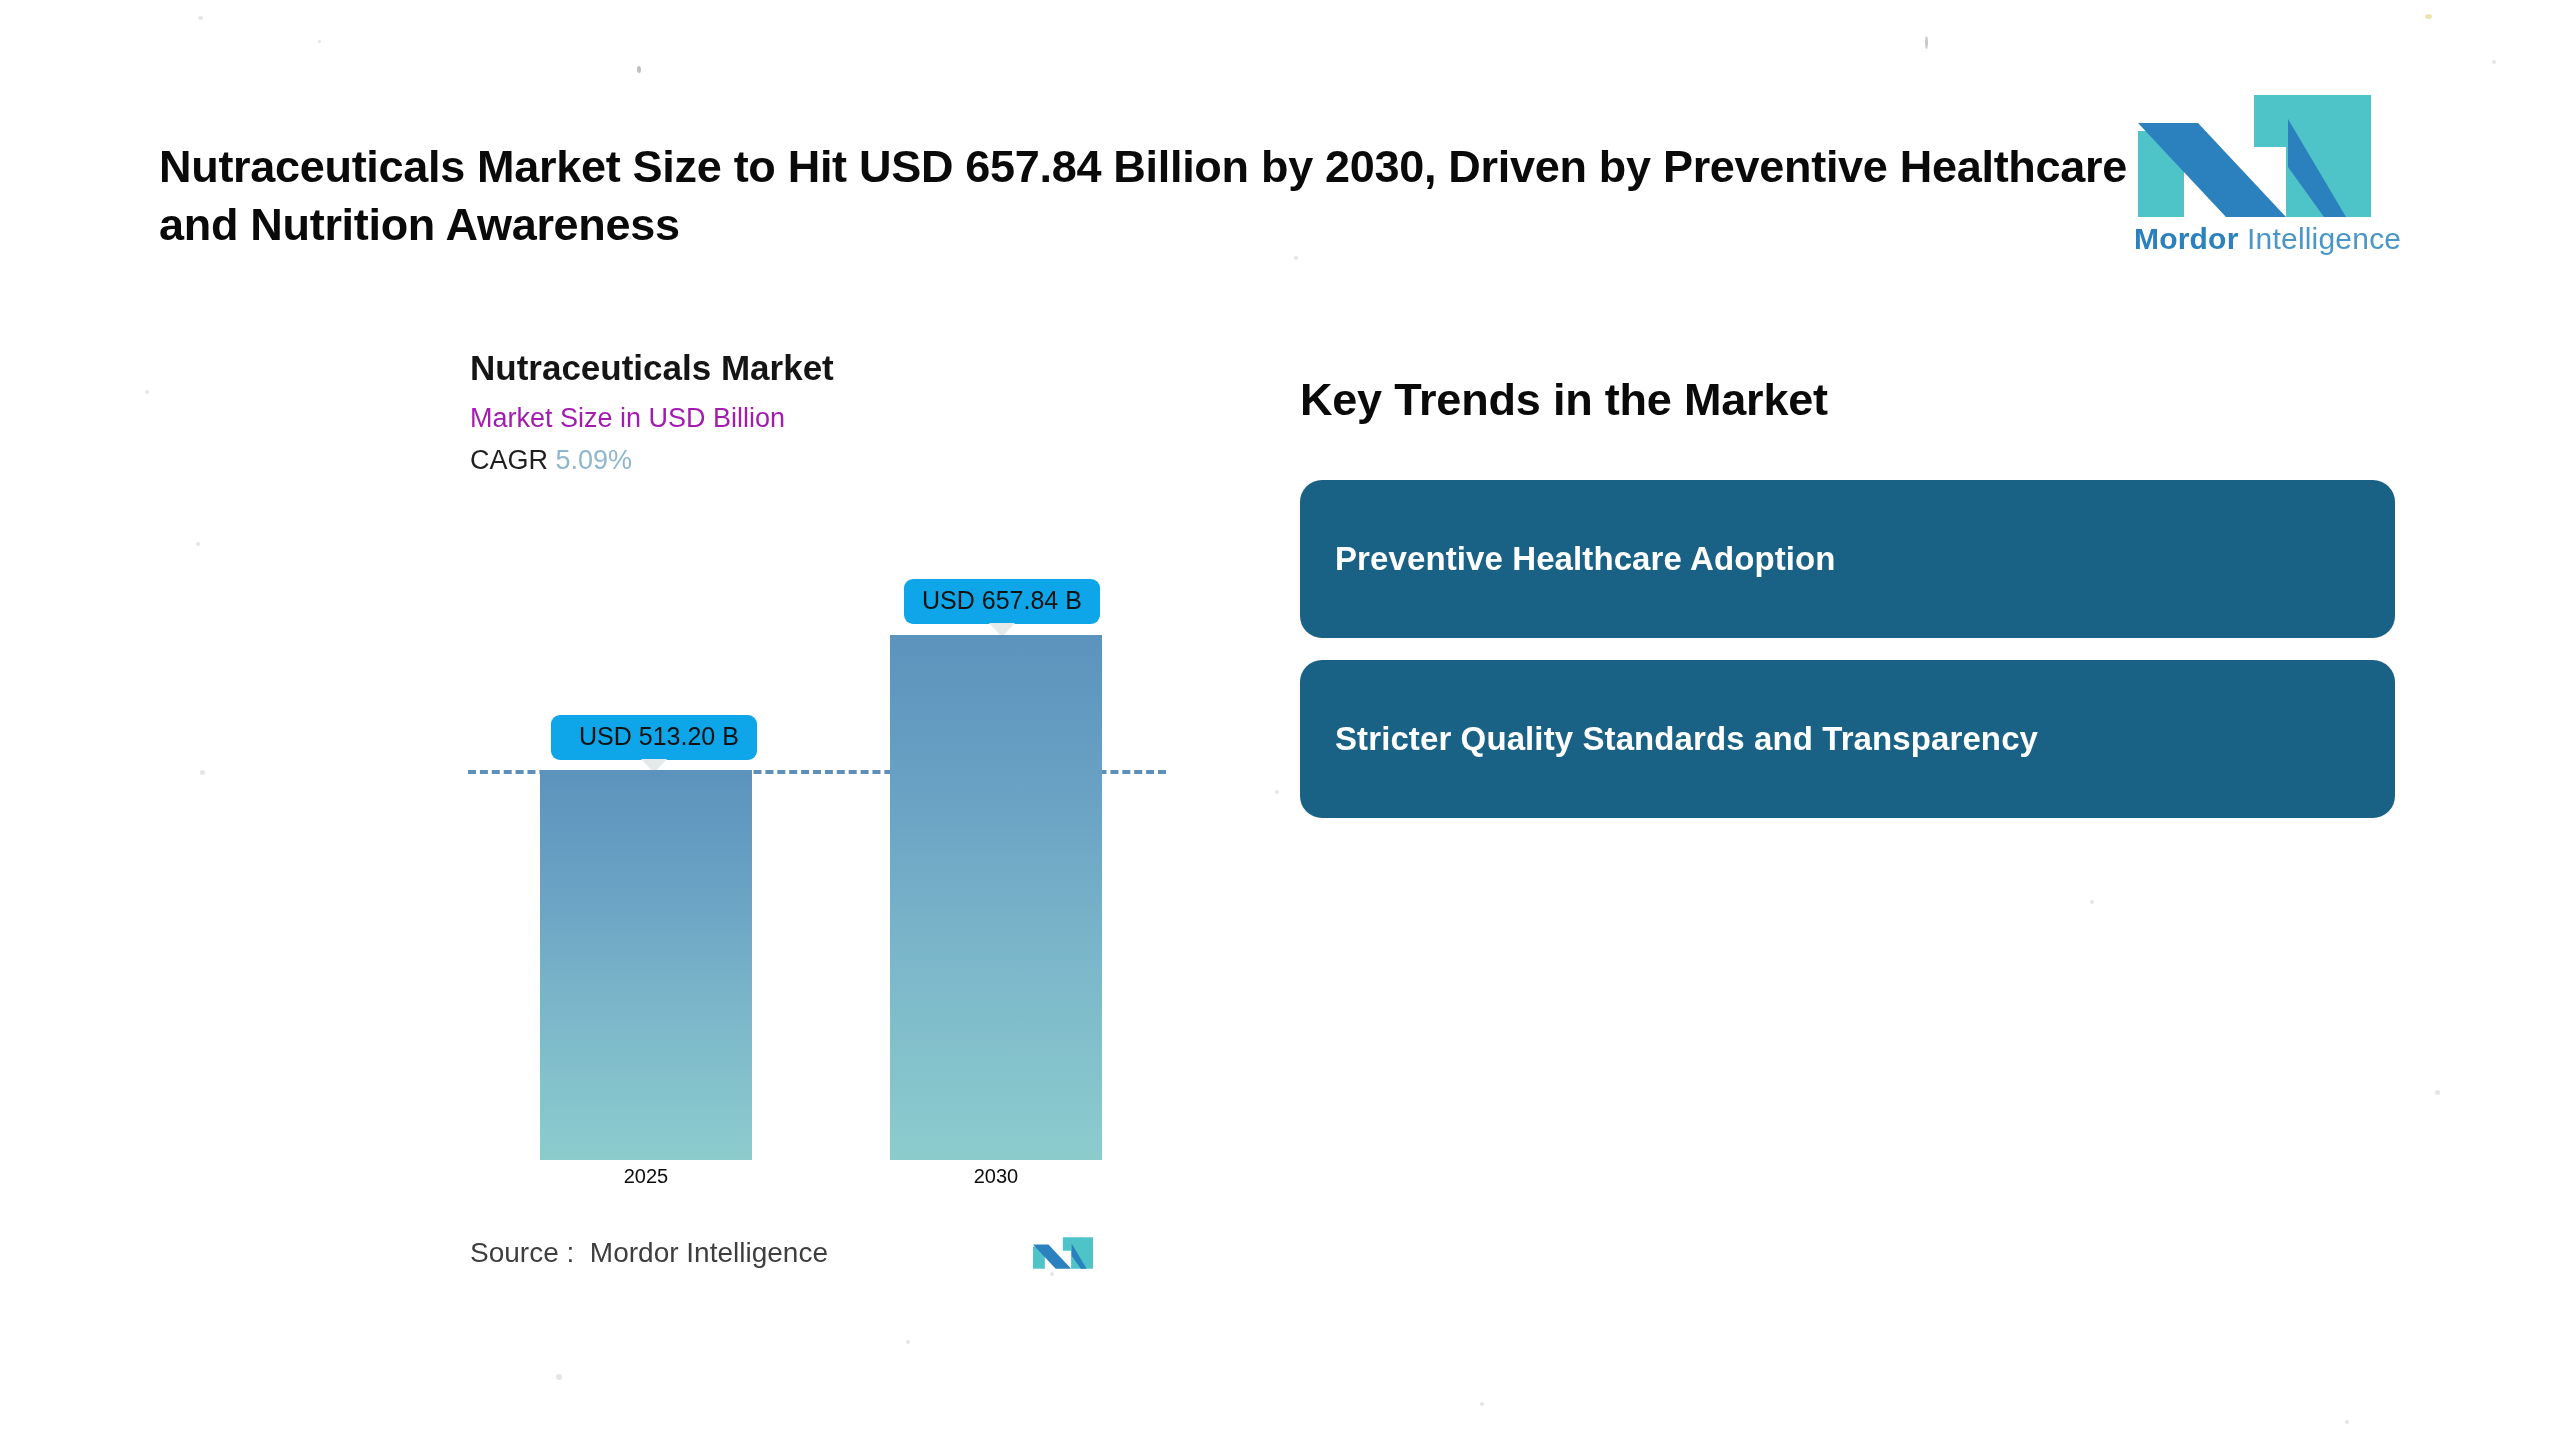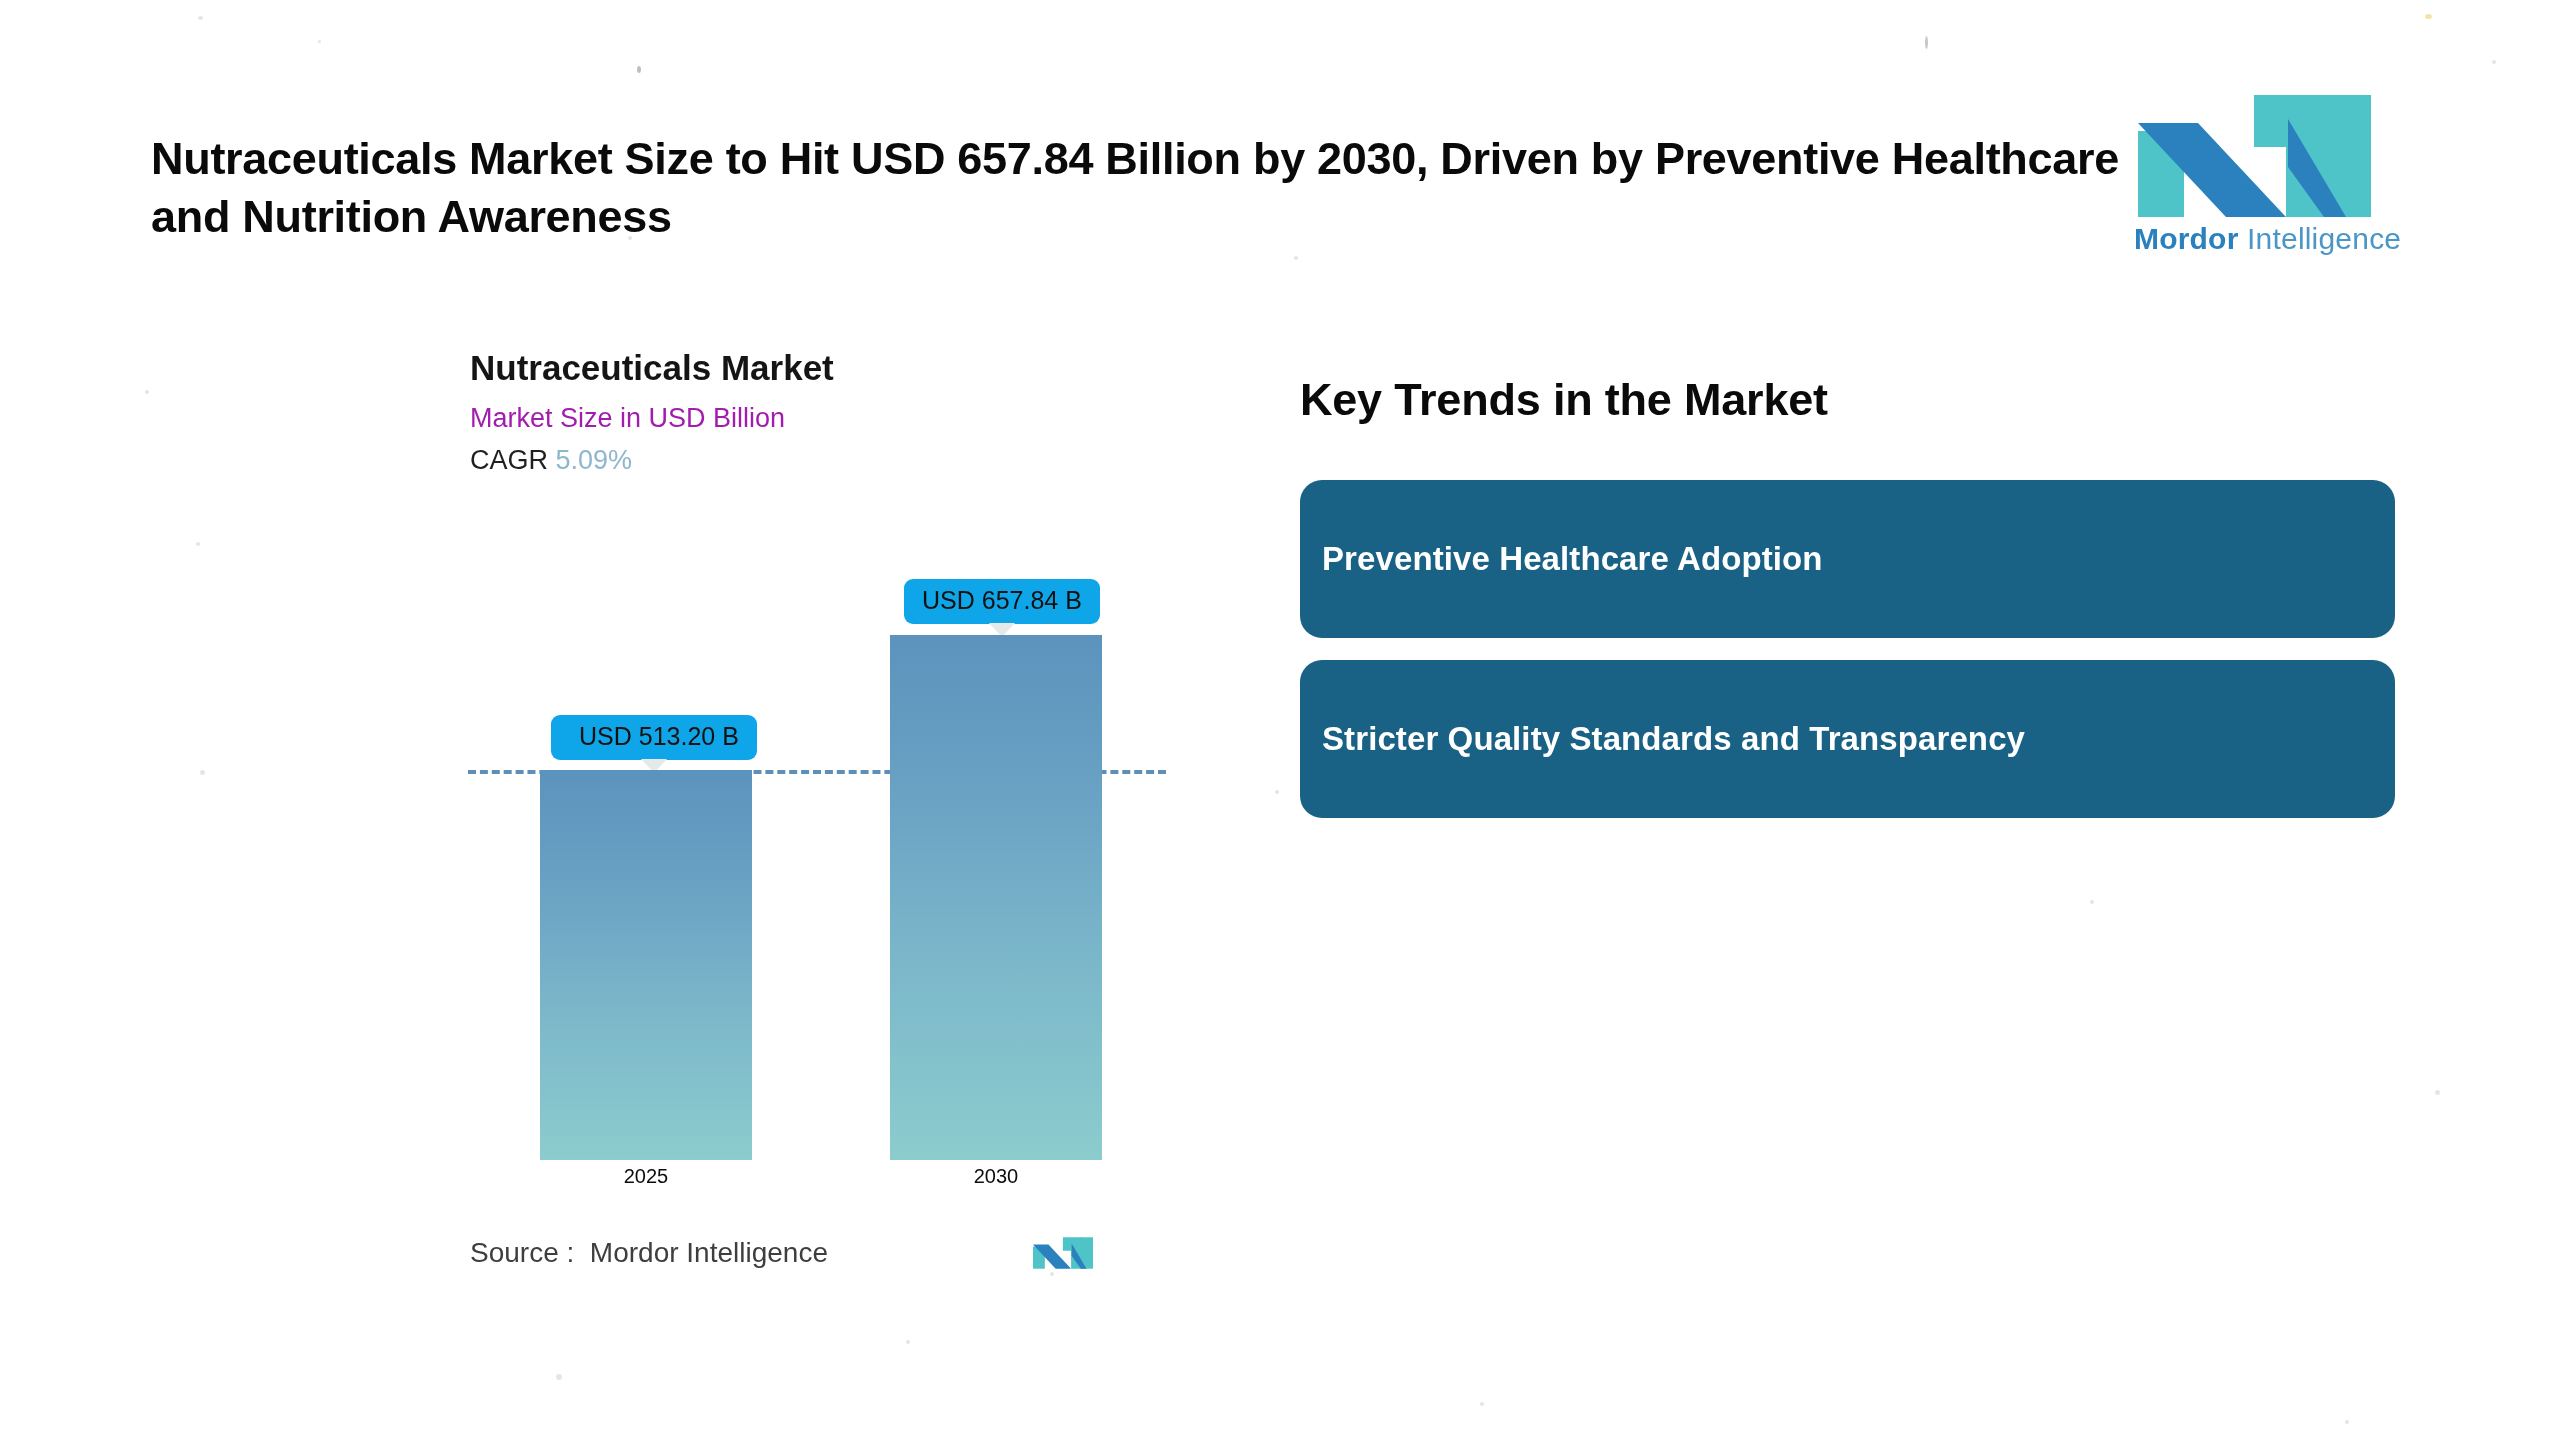--- a/index.html
+++ b/index.html
@@ -31,21 +31,21 @@
     left: 143px;
     top: 122px;
     width: 2000px;
   }
   .headline {
     font-size: 45px;
     font-weight: bold;
     line-height: 1.28;
     letter-spacing: -0.3px;
     color: #0a0a0a;
-    margin: 8px;
+    margin: 16px;
     max-width: 1990px;
   }
 
   
   .brand {
     position: absolute;
     right: 186px;
     top: 95px;
     width: 240px;
     text-align: center;
@@ -198,21 +198,21 @@
     margin: 0 0 54px 0;
     letter-spacing: -0.2px;
   }
   .trend-card {
     background: #1a6285;
     border-radius: 22px;
     height: 158px;
     margin-bottom: 22px;
     display: flex;
     align-items: center;
-    padding: 0 22px;
+    padding: 0 35px;
     box-sizing: border-box;
   }
   .trend-card:last-child { margin-bottom: 0; }
   .trend-label {
     color: #ffffff;
     font-size: 33px;
     font-weight: bold;
     letter-spacing: .1px;
   }
 </style>

